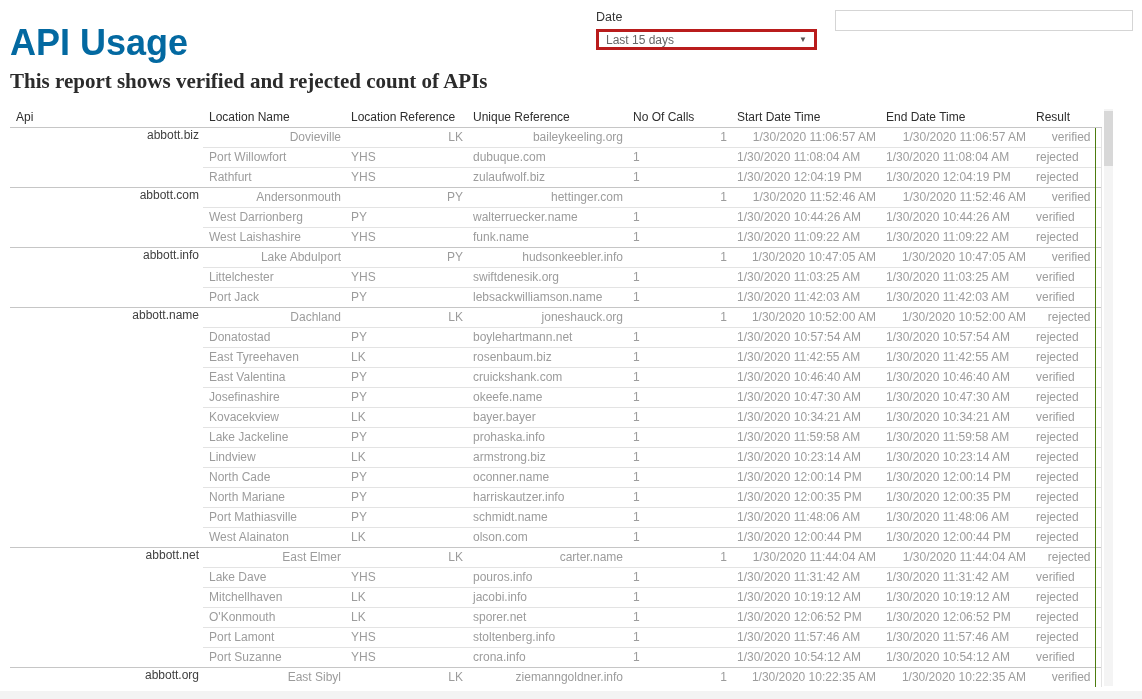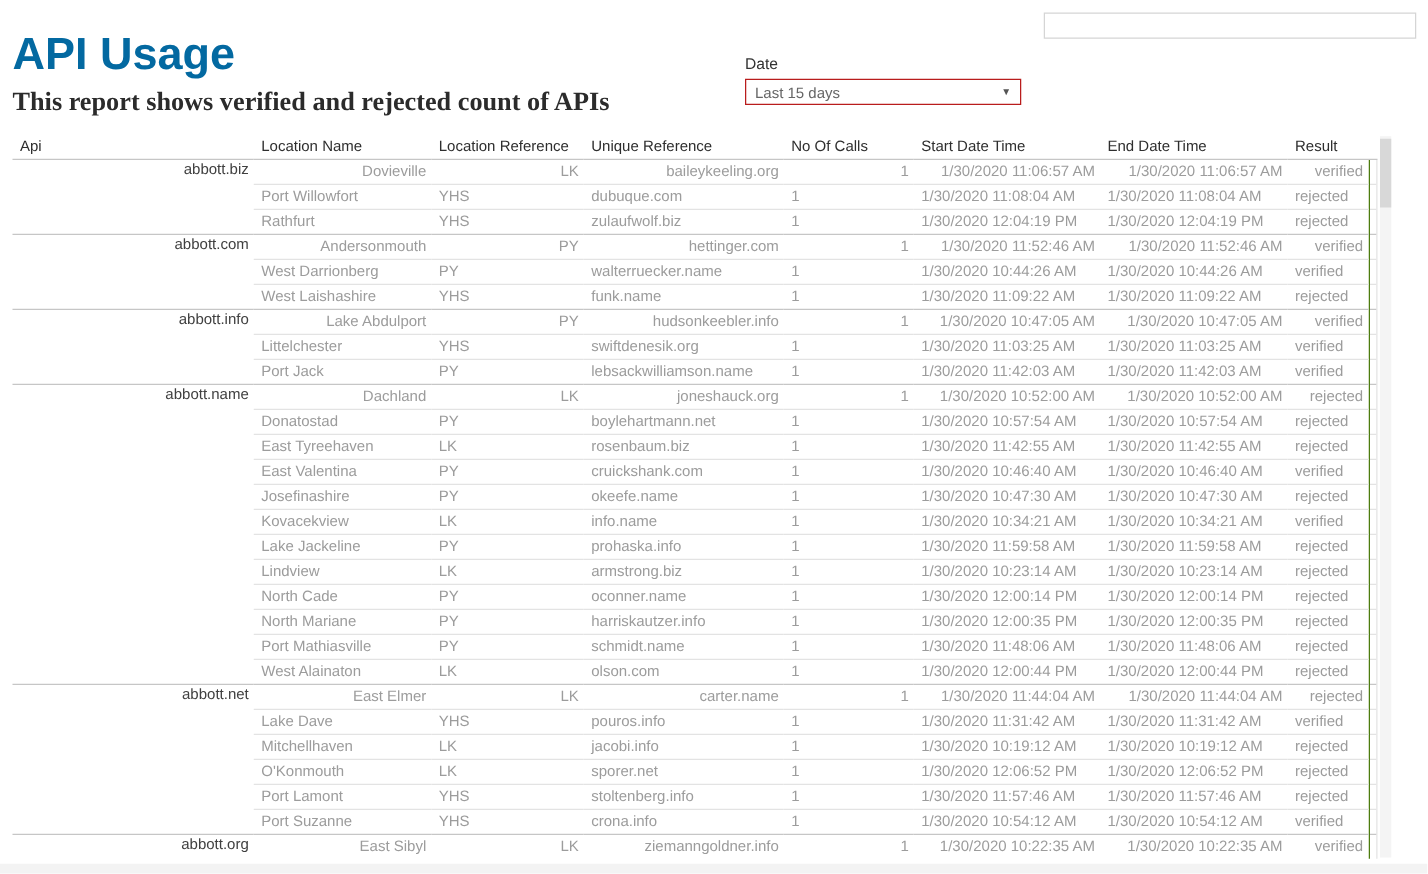--- a/index.html
+++ b/index.html
@@ -11,25 +11,25 @@
   .page-title {
     position:absolute; left:10px; top:22px;
     font-size:36px; font-weight:700; color:#0369a1; letter-spacing:0px;
   }
   .page-subtitle {
     position:absolute; left:10px; top:69px;
     font-family:"Liberation Serif","DejaVu Serif",serif;
     font-weight:bold; font-size:21px; color:#2b2b2b;
   }
   .filter { position:absolute; top:10px; }
-  .filter-date { left:596px; width:221px;margin-top:34px; }
+  .filter-date { left:596px; width:221px; }
   .filter-search { left:835px; width:298px; }
   .filter-label { font-size:12.5px; color:#333; margin-bottom:5px; }
   .select-box {
-    width:100%; height:21px; border:1px solid #b91c1c; background:#fff;
+    width:100%; height:21px; border:3px solid #b91c1c; background:#fff;
     display:flex; align-items:center; justify-content:space-between;
     padding:0 7px; cursor:pointer;
   }
   .select-value { font-size:12px; color:#666; }
   .caret { font-size:8px; color:#555; line-height:1; }
   .search-box {
     width:100%; height:21px; border:1px solid #d5d5d5; background:#fff;
     font-size:12px; color:#333; padding:0 6px; outline:none;
     font-family:"Liberation Sans","DejaVu Sans",sans-serif;
   }
@@ -245,21 +245,21 @@
           <td class="cell-unique-reference">okeefe.name</td>
           <td class="cell-no-of-calls">1</td>
           <td class="cell-start-date-time">1/30/2020 10:47:30 AM</td>
           <td class="cell-end-date-time">1/30/2020 10:47:30 AM</td>
           <td class="cell-result">rejected</td>
           <td class="cell-spacer"></td>
         </tr>
         <tr>
           <td class="cell-location-name">Kovacekview</td>
           <td class="cell-location-reference">LK</td>
-          <td class="cell-unique-reference">info.name</td>
+          <td class="cell-unique-reference">bayer.bayer</td>
           <td class="cell-no-of-calls">1</td>
           <td class="cell-start-date-time">1/30/2020 10:34:21 AM</td>
           <td class="cell-end-date-time">1/30/2020 10:34:21 AM</td>
           <td class="cell-result">verified</td>
           <td class="cell-spacer"></td>
         </tr>
         <tr>
           <td class="cell-location-name">Lake Jackeline</td>
           <td class="cell-location-reference">PY</td>
           <td class="cell-unique-reference">prohaska.info</td>

